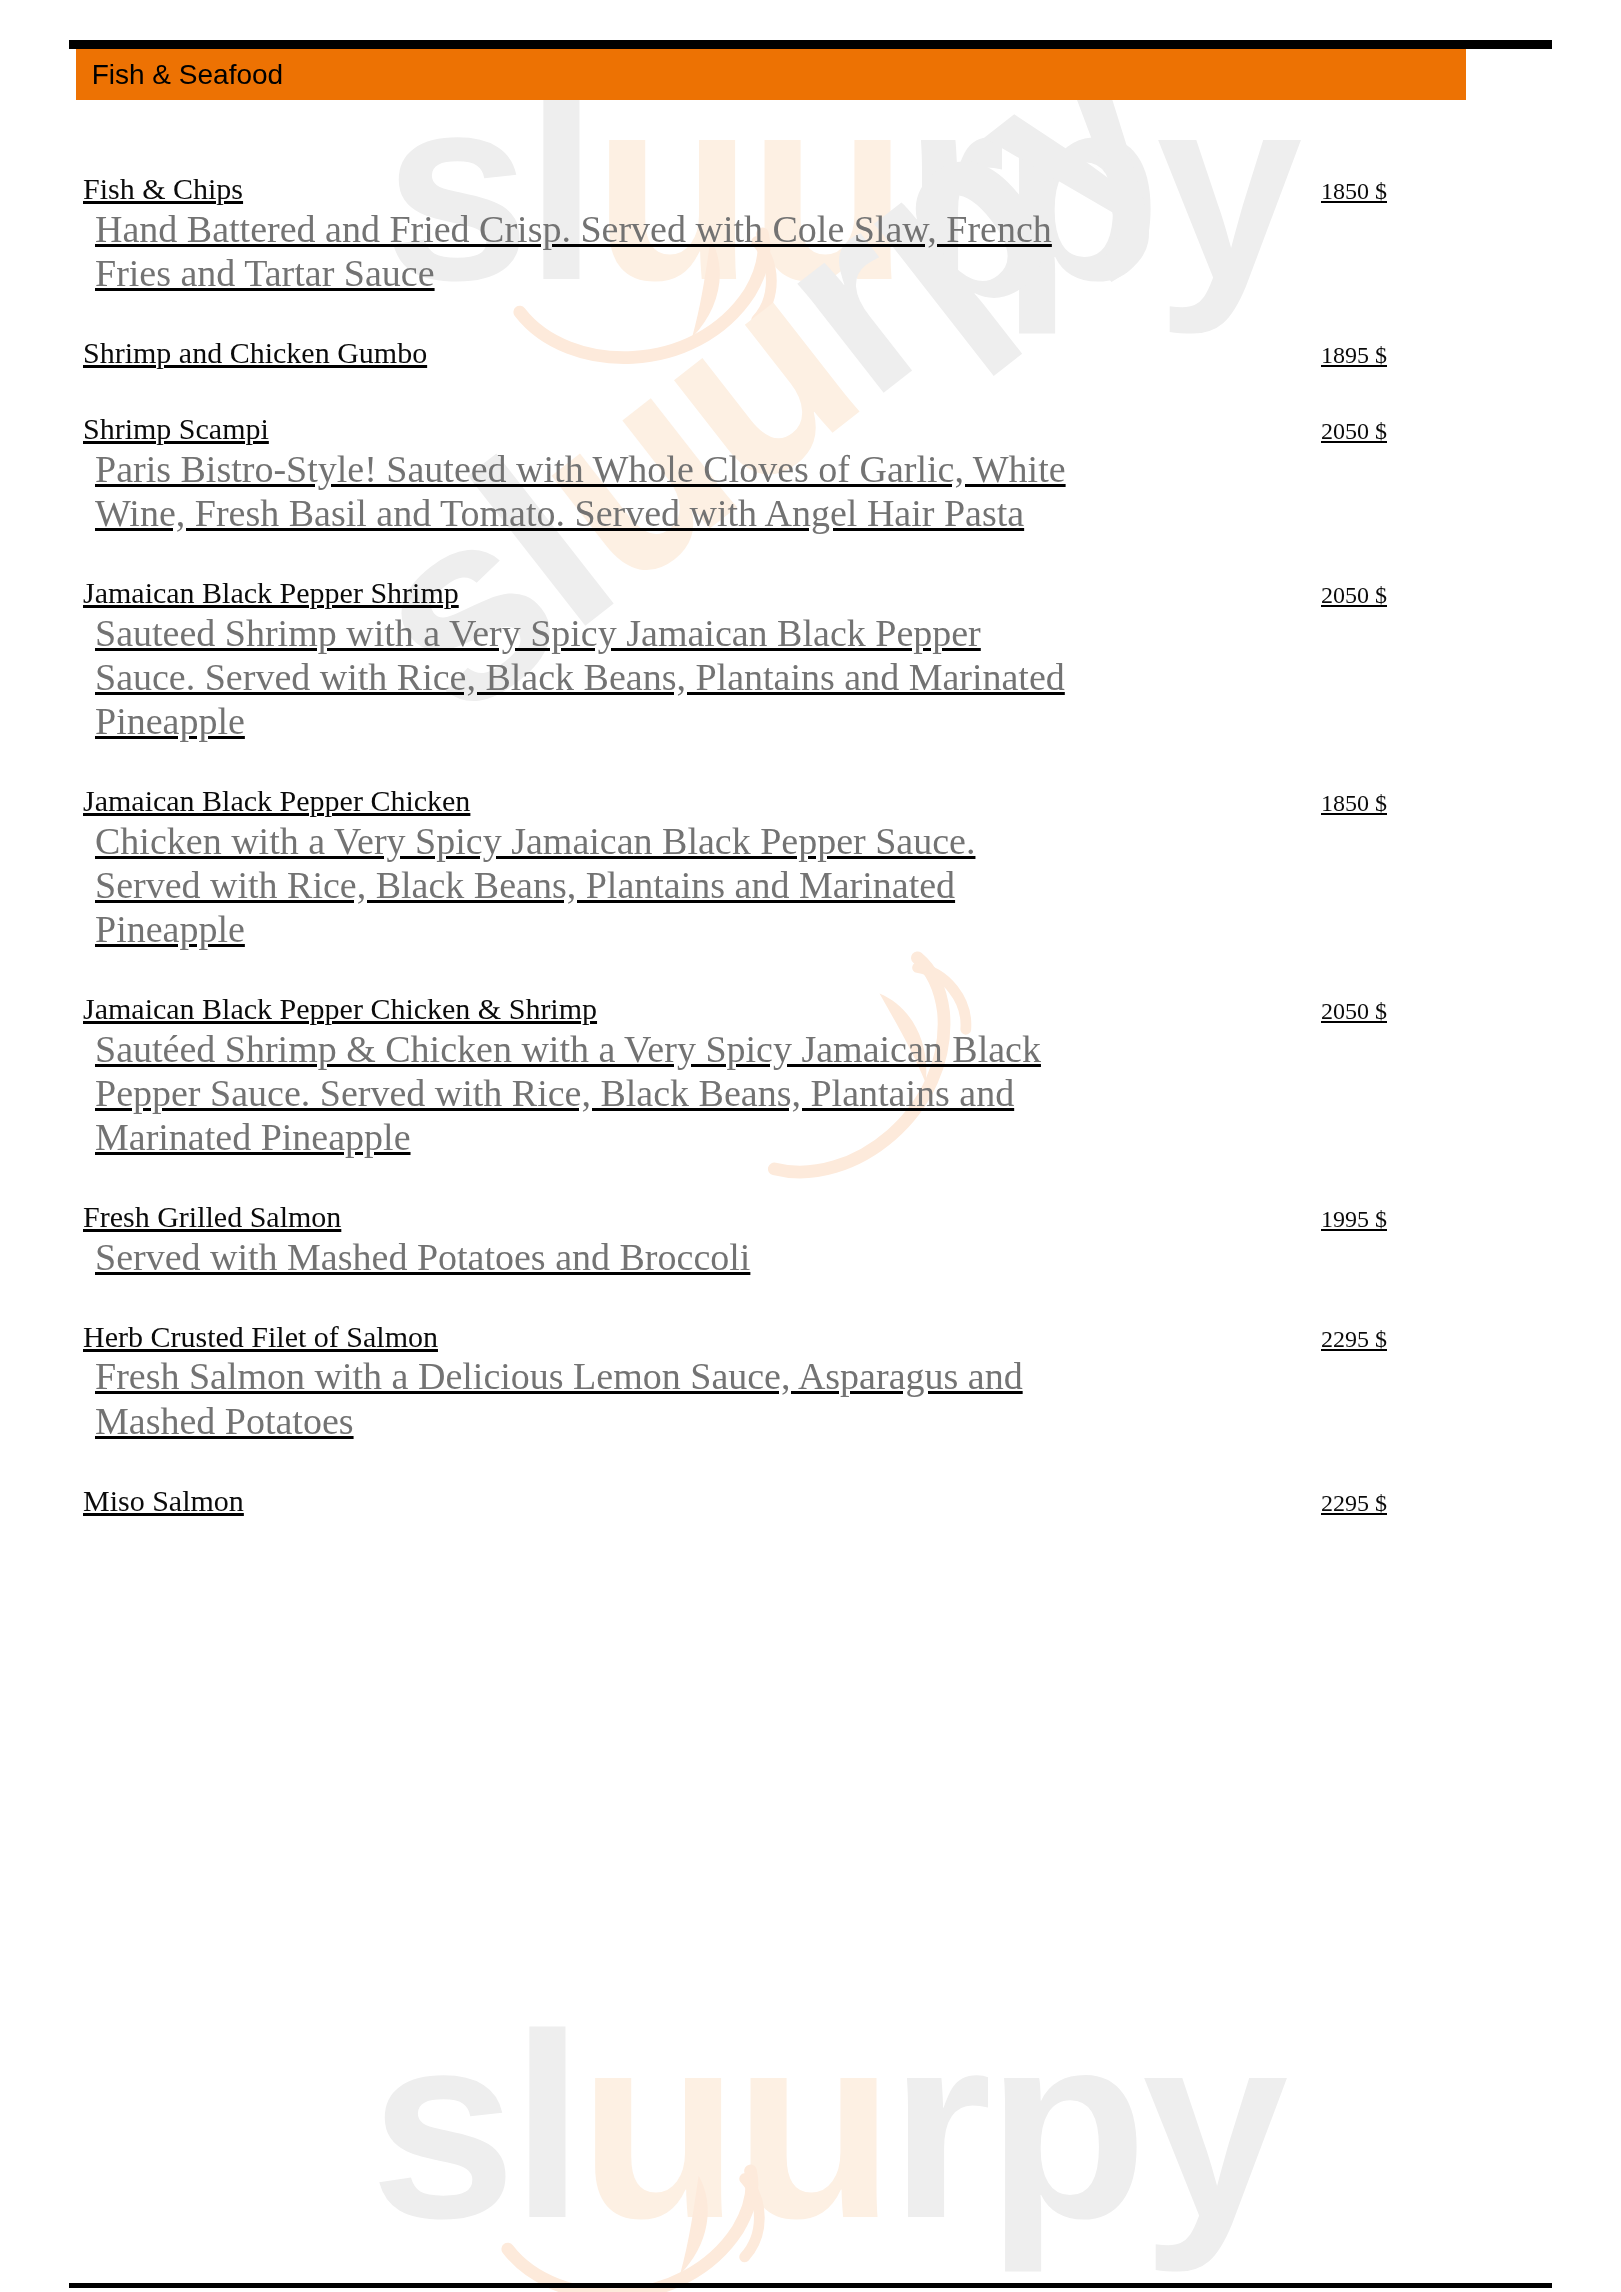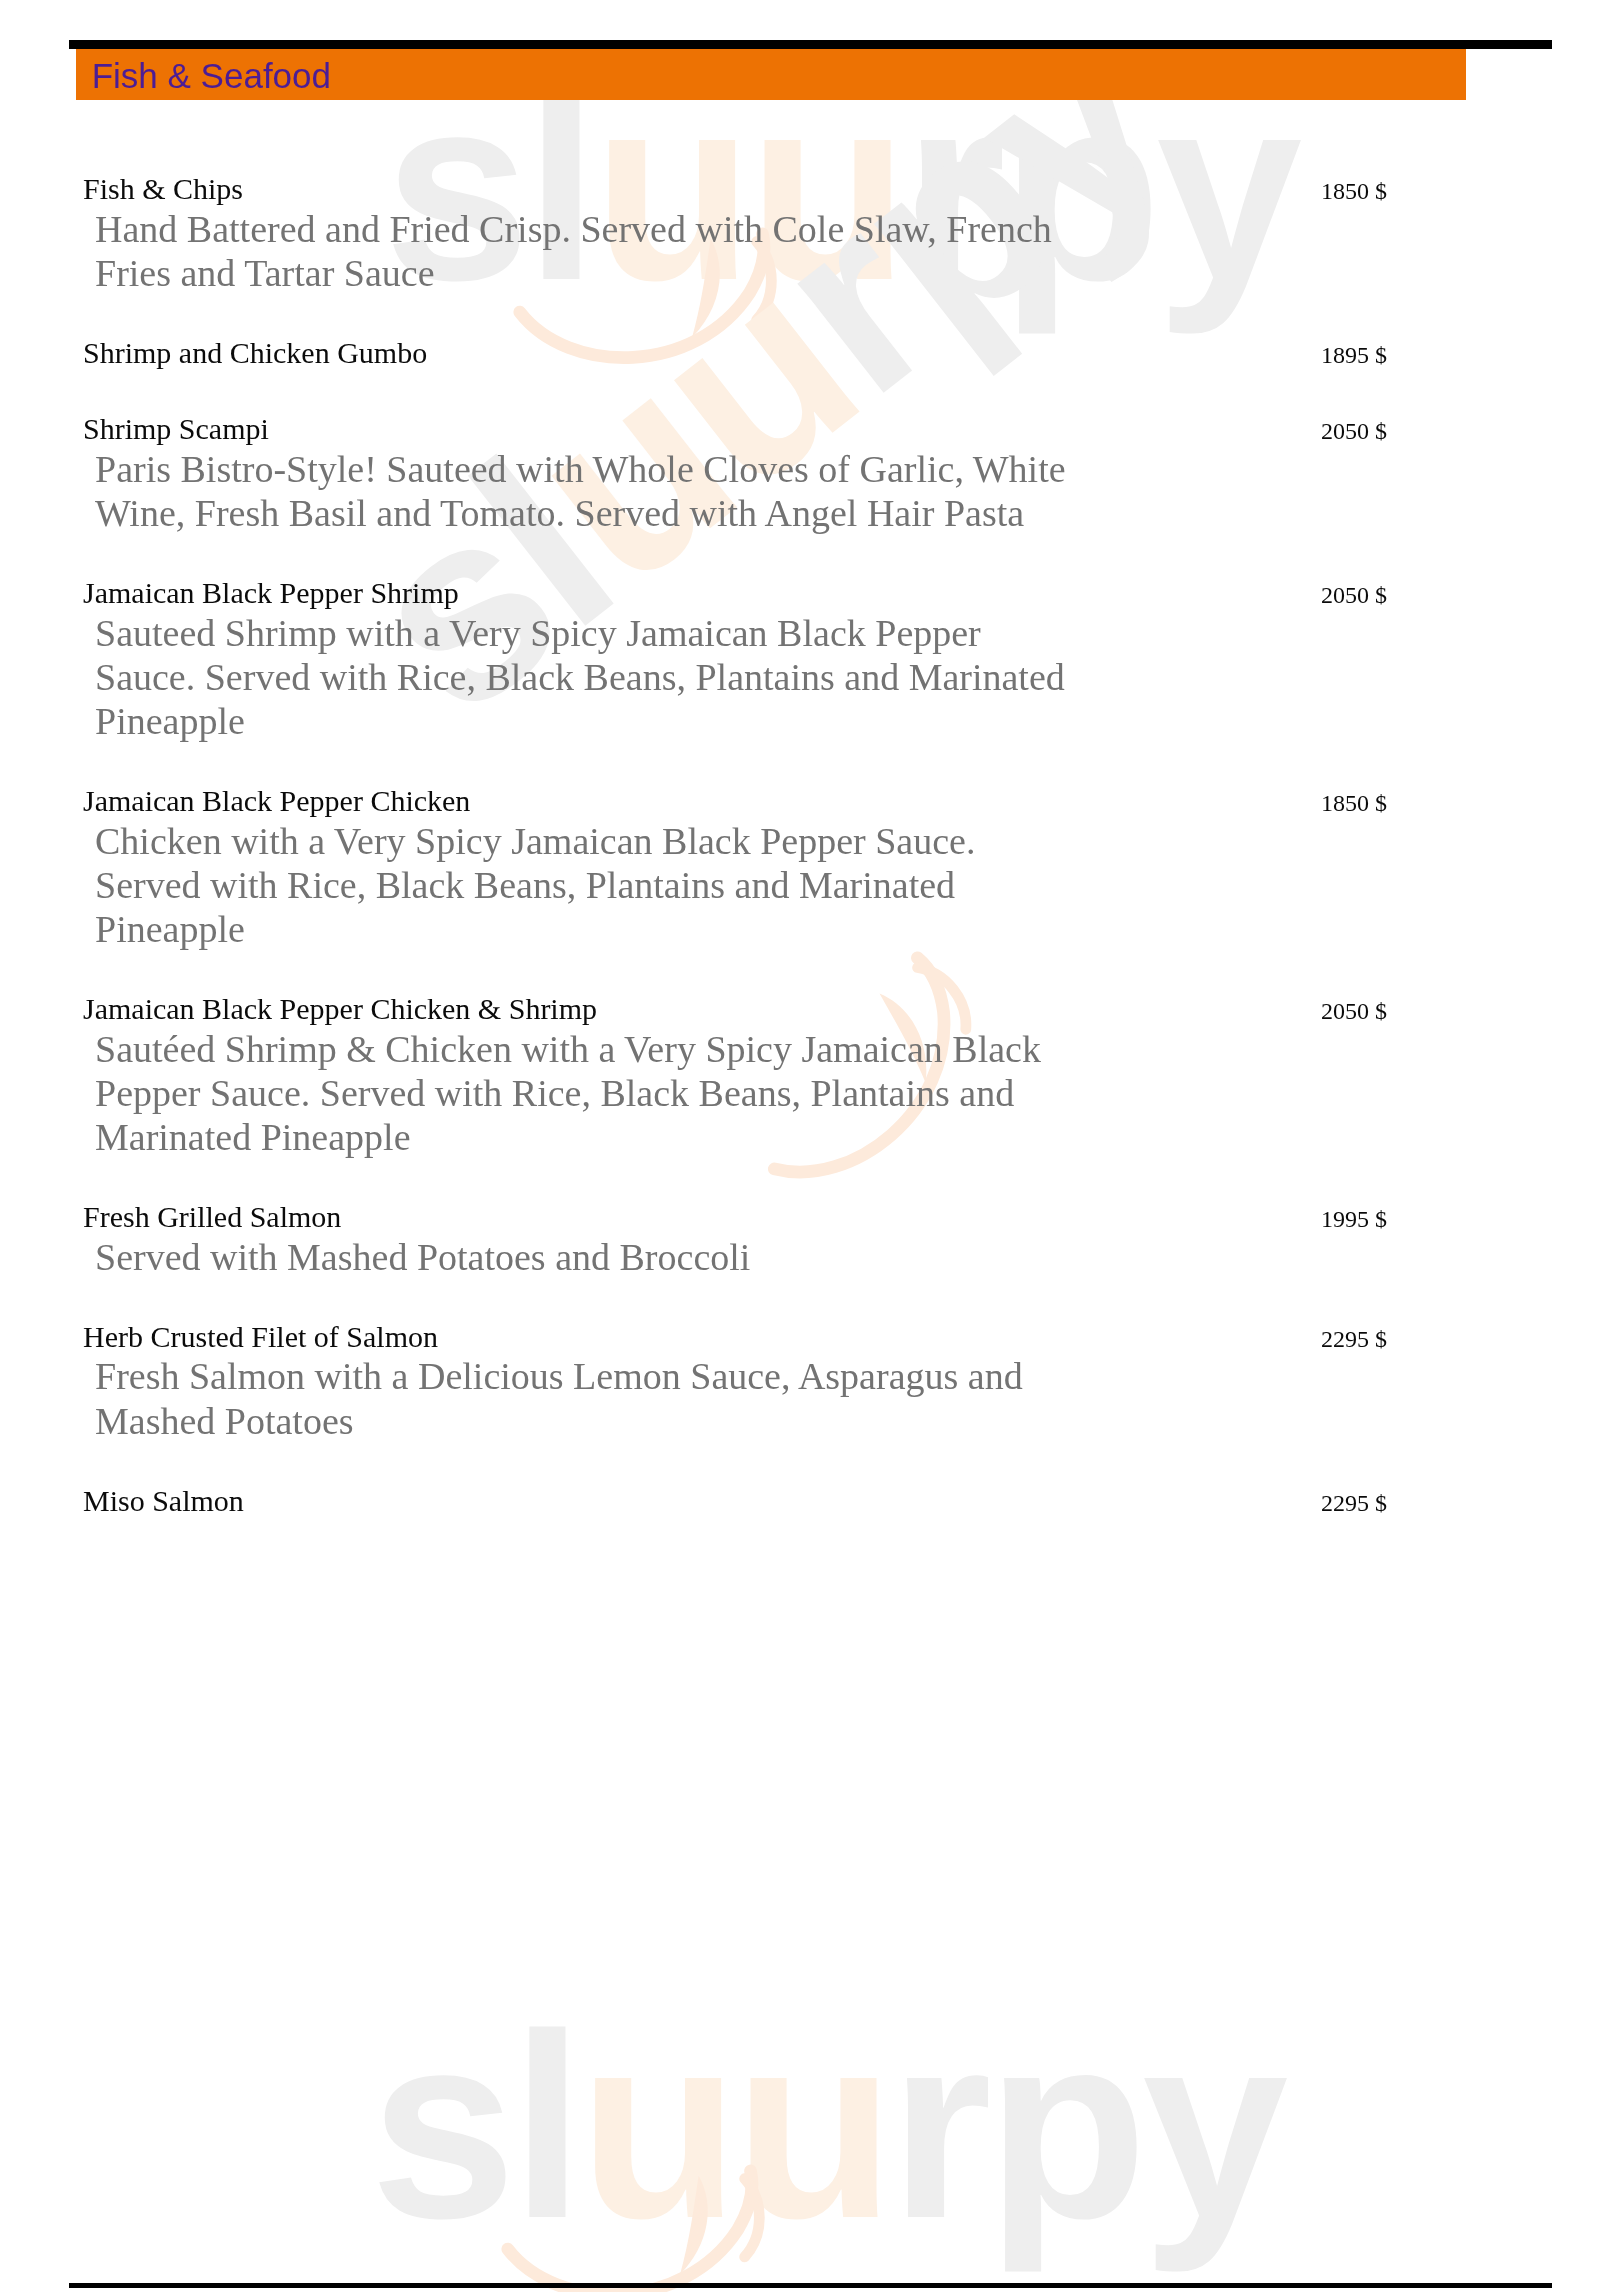--- a/index.html
+++ b/index.html
@@ -72,36 +72,37 @@
     width: 1390px;
     height: 51px;
     background: #ed7203;
   }
   #section-header-title {
     position: absolute;
     left: 15.7px;
     top: 50%;
     transform: translateY(-50%);
     font-family: "Liberation Sans", "DejaVu Sans", sans-serif;
-    font-size: 35px;
+    font-size: 28px;
     font-weight: 400;
-    color: #4c1d95;
+    color: #000000;
     line-height: 1;
   }
 
   #items {
     position: absolute;
     left: 83px;
     top: 172px;
     width: 1304px;
   }
 
   .menu-item {
     position: relative;
     margin-bottom: 41px;
+    text-decoration: underline;
   }
   .item-head {
     display: flex;
     align-items: baseline;
     justify-content: space-between;
   }
   .item-name {
     font-size: 30px;
     color: #0b0b0b;
     line-height: 1.16;

